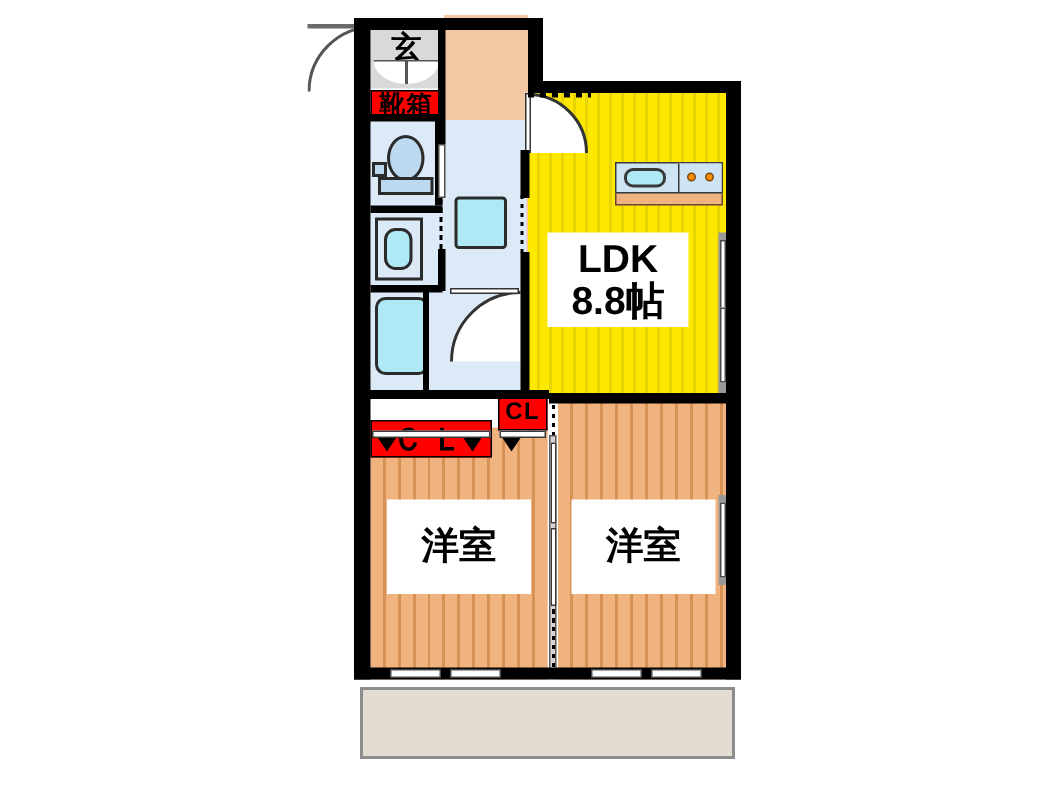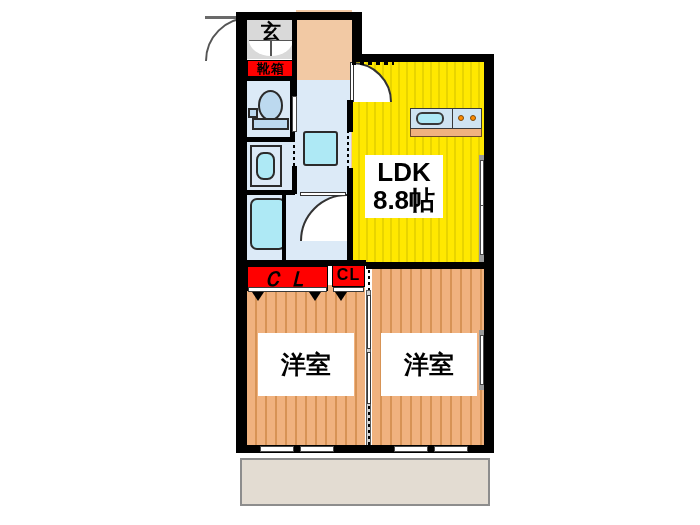--- a/index.html
+++ b/index.html
@@ -70,21 +70,21 @@
     background: #ff0000;
     color: #000000;
     display: flex;
     align-items: center;
     justify-content: center;
     font-weight: bold;
     border: 1px solid #000;
   }
   .tag-cl-big { font-size: 21px; letter-spacing: 5px; }
   .tag-cl-small { font-size: 16px; letter-spacing: 1px; }
-  .tag-shoe { font-size: 13px; letter-spacing: 1px; }
+  .tag-shoe { font-size: 17px; letter-spacing: 1px; }
 
   .genkan-mark {
     display: flex;
     align-items: center;
     justify-content: center;
     font-size: 20px;
     font-weight: bold;
     color: #000;
   }
 
@@ -237,42 +237,42 @@
               background:#ffffff;"></div>
   <div class="abs door-leaf" style="left:350px; top:62px; width:4px; height:40px;"></div>
 
   <div class="abs fx-counter" style="left:410px; top:128px; width:72px; height:9px;"></div>
   <div class="abs fx-pale" style="left:410px; top:108px; width:72px; height:21px; border:1px solid #3a3a3a;"></div>
   <div class="abs sink-basin" style="left:416px; top:112px; width:28px; height:13px;"></div>
   <div class="abs" style="left:452px; top:109px; width:29px; height:19px; background:#cfe4f2; border-left:1px solid #3a3a3a;"></div>
   <div class="abs burner" style="left:458px; top:115px; width:6px; height:6px;"></div>
   <div class="abs burner" style="left:470px; top:115px; width:6px; height:6px;"></div>
 
-  <div class="abs room-label ldk-label" style="left:365px; top:155px; width:78px; height:63px;">
+  <div class="abs room-label ldk-label" style="left:365px; top:155px; width:94px; height:63px;">
     <span class="nm">LDK</span>
     <span class="sz">8.8帖</span>
   </div>
 
   <div class="abs window-frame" style="left:479px; top:155px; width:6px; height:112px;"></div>
   <div class="abs window-pane" style="left:480px; top:160px; width:4px; height:48px;"></div>
   <div class="abs window-pane" style="left:480px; top:205px; width:4px; height:50px;"></div>
 
   <div class="abs dash-h" style="left:352px; top:62px; width:42px; height:3px;"></div>
 
   <div class="abs fill-wood" style="left:247px; top:285px; width:118px; height:168px;"></div>
   <div class="abs room-label" style="left:258px; top:333px; width:96px; height:63px;">
     <span class="nm">洋室</span>
   </div>
 
   <div class="abs fill-wood" style="left:372px; top:268px; width:112px; height:185px;"></div>
   <div class="abs room-label" style="left:381px; top:333px; width:96px; height:63px;">
     <span class="nm">洋室</span>
   </div>
 
-  <div class="abs red-tag tag-cl-big" style="left:247px; top:266px; width:81px; height:25px;font-style:italic;">ＣＬ</div>
+  <div class="abs red-tag tag-cl-big" style="left:247px; top:280px; width:81px; height:25px;">ＣＬ</div>
   <div class="abs red-tag tag-cl-small" style="left:332px; top:262px; width:33px; height:25px;">CL</div>
 
   <div class="abs cl-door-strip" style="left:248px; top:287px; width:79px; height:5px;"></div>
   <div class="abs cl-door-strip" style="left:333px; top:287px; width:31px; height:5px;"></div>
   <div class="abs cl-arrow" style="left:252px; top:292px;"></div>
   <div class="abs cl-arrow" style="left:309px; top:292px;"></div>
   <div class="abs cl-arrow" style="left:335px; top:292px;"></div>
 
   <div class="abs partition-track" style="left:366px; top:290px; width:5px; height:160px;"></div>
   <div class="abs partition-leaf" style="left:367px; top:295px; width:4px; height:54px;"></div>

